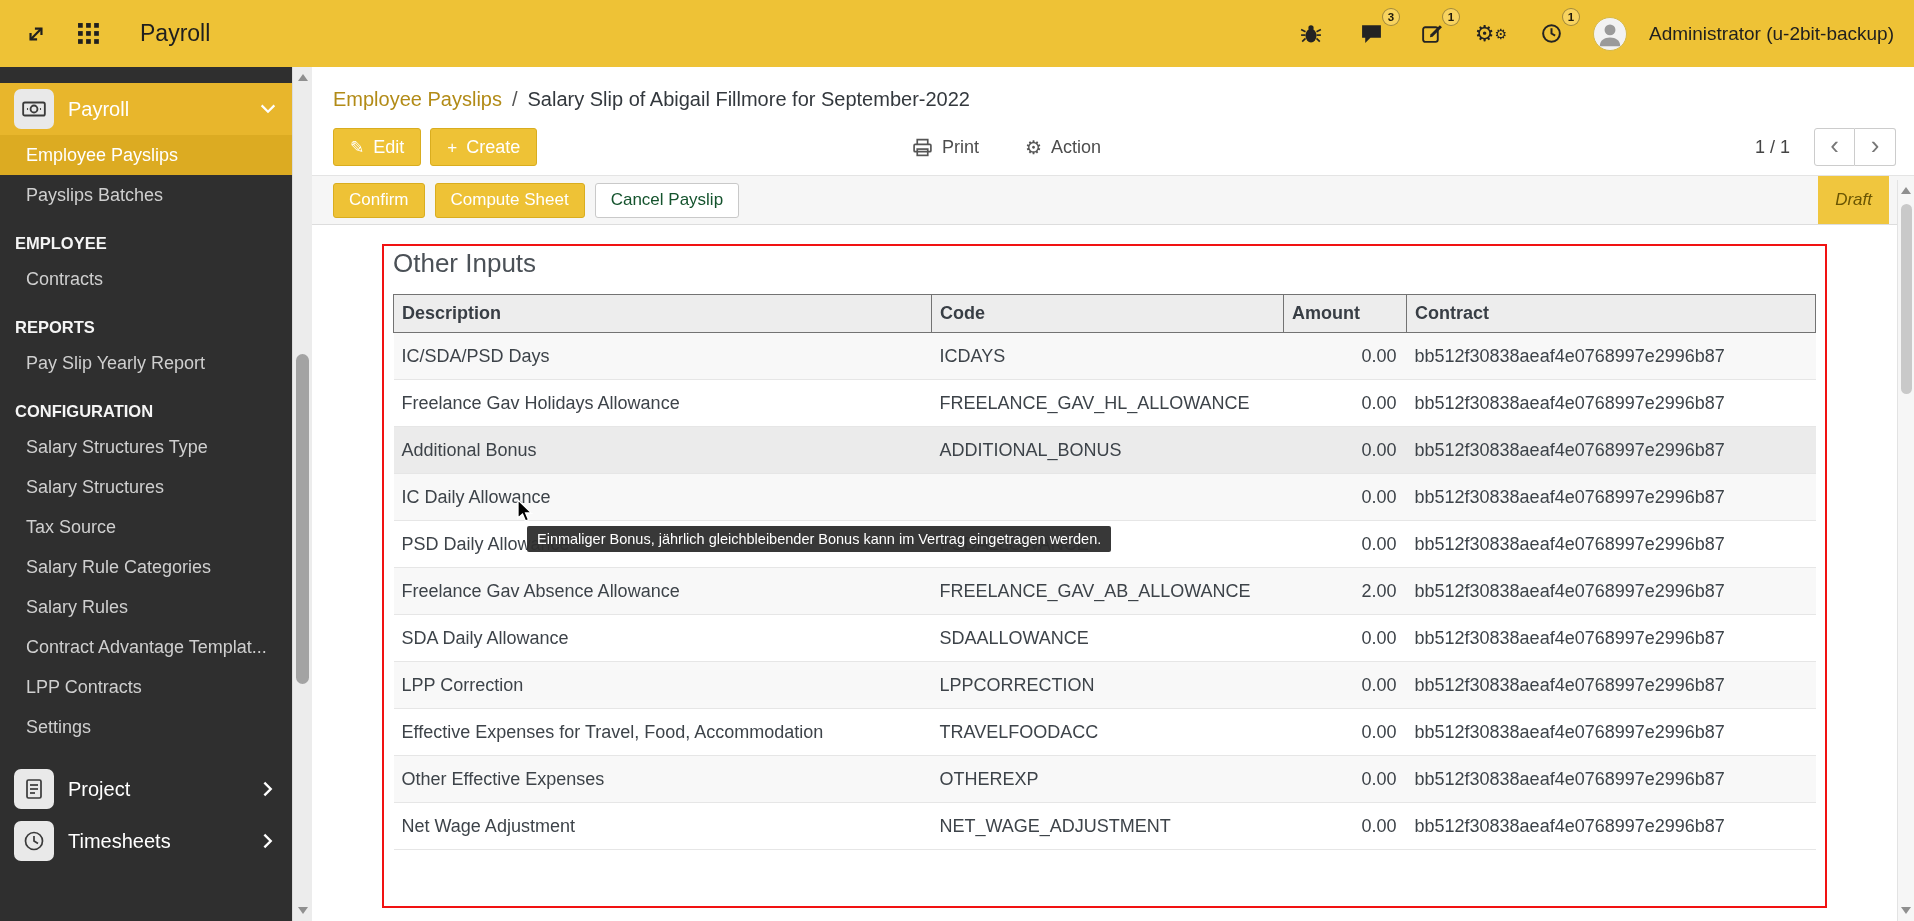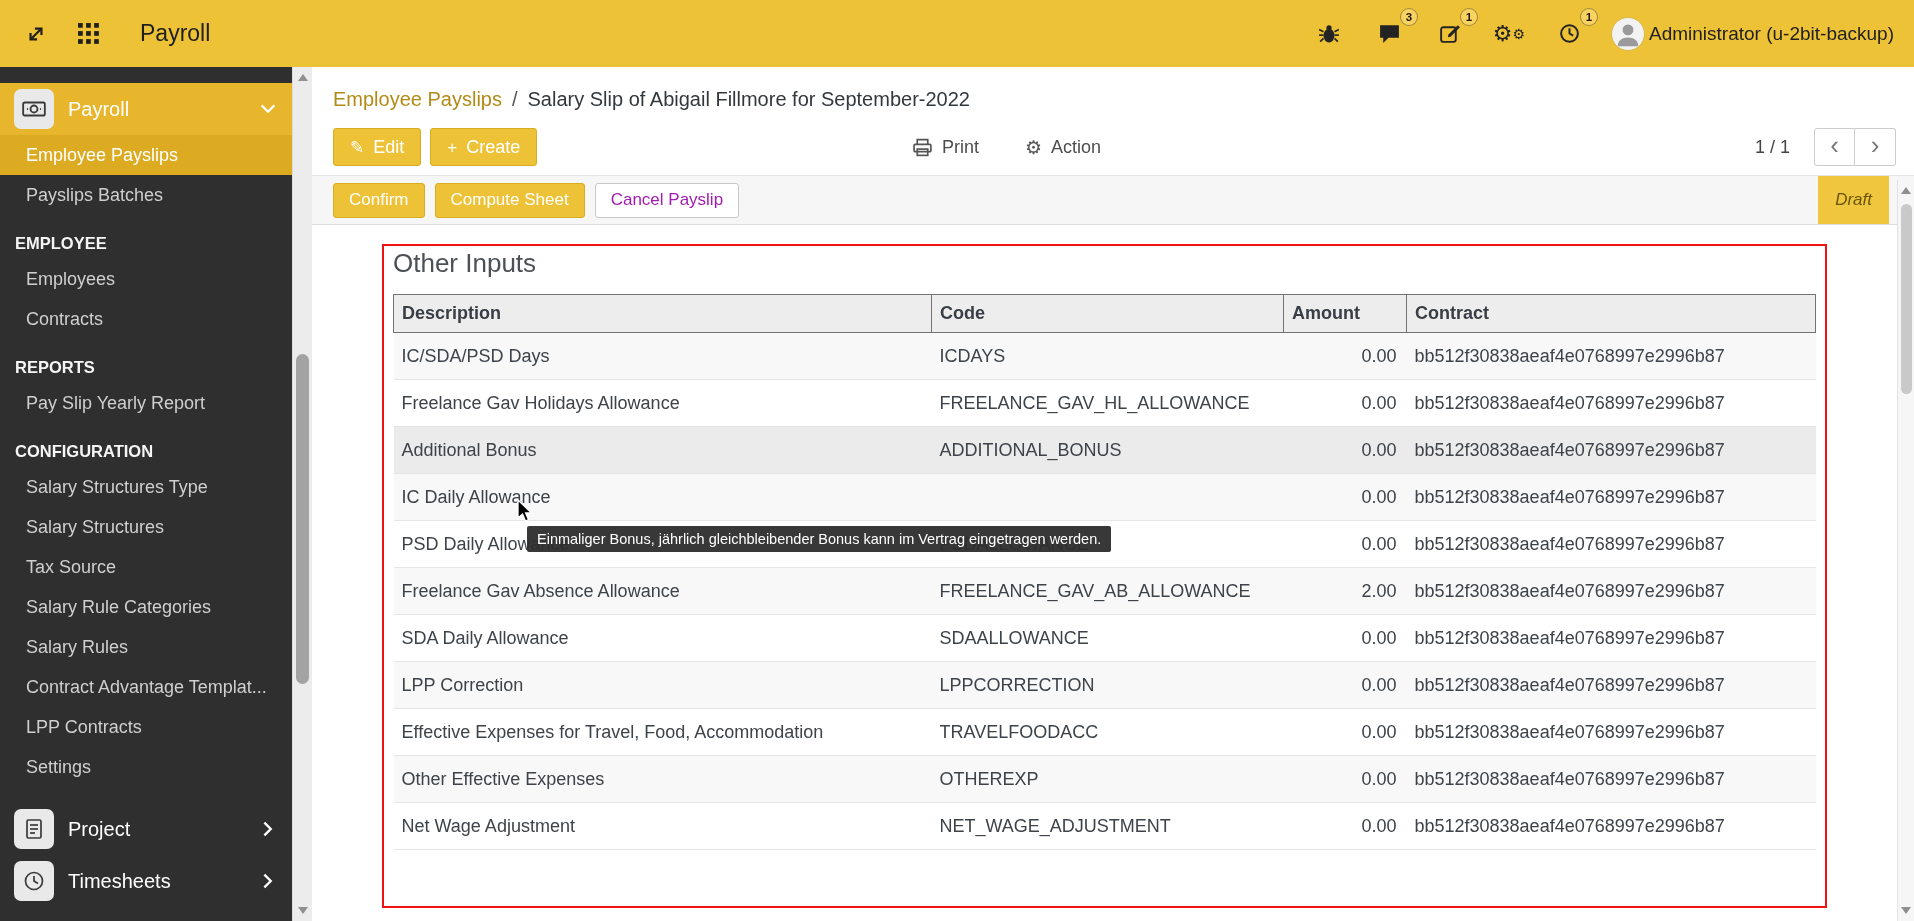--- a/index.html
+++ b/index.html
@@ -14,21 +14,21 @@
              width:36px; height:36px; cursor:pointer; flex:none; }
   .tb-title { font-size:23px; color:#1f1f1f; margin-left:34px; }
   .tb-right { margin-left:auto; display:flex; align-items:center; gap:24px; }
   .tb-badge-wrap { position:relative; }
   .badge { position:absolute; top:-8px; right:-11px; min-width:18px; height:18px;
            border-radius:10px; background:#f8d35f; border:1px solid rgba(0,0,0,.35);
            color:#20190a; font-size:11.5px; font-weight:bold; display:flex;
            align-items:center; justify-content:center; padding:0 4px; }
   .gear-glyph { font-size:22px; color:#222; line-height:1; }
   .gear-glyph .small { font-size:14px; vertical-align:top; }
-  .user { display:flex; align-items:center; gap:4px; cursor:pointer; }
+  .user { display:flex; align-items:center; gap:22px; cursor:pointer; }
   .avatar { width:34px; height:34px; border-radius:50%; background:#f2f2f2;
             border:1px solid #d7b946; display:flex; align-items:center; justify-content:center; overflow:hidden; }
   .user-name { font-size:19px; color:#1f1f1f; }
 
   
   .sidebar { position:absolute; top:67px; left:0; width:292px; height:854px;
              background:#2f2f2f; overflow:hidden; }
   .app-item { display:flex; align-items:center; height:52px; padding:0 14px;
               gap:14px; cursor:pointer; }
   .app-item.active { background:#e8b62c; }
@@ -83,21 +83,21 @@
                font-size:26px; color:#777; cursor:pointer; padding-bottom:4px; }
   .pager-btn.prev { border-radius:3px 0 0 3px; }
   .pager-btn.next { border-radius:0 3px 3px 0; border-left:none; }
 
   .status-row { height:50px; background:#f6f6f6; border-top:1px solid #e4e4e4;
                 border-bottom:1px solid #ddd; display:flex; align-items:center;
                 gap:10px; padding-left:21px; }
   .sbtn { height:35px; border-radius:3px; font-size:17px; padding:0 15px;
           display:inline-flex; align-items:center; cursor:pointer; }
   .sbtn-gold { background:#eec236; color:#fff; border:1px solid #d9ad1f; }
-  .sbtn-plain { background:#fff; color:#a21caf; border:1px solid #c9c9c9; }
+  .sbtn-plain { background:#fff; color:#14532d; border:1px solid #c9c9c9; }
   .state-badge { margin-left:auto; margin-right:25px; align-self:stretch;
                  display:flex; align-items:center; padding:0 17px;
                  background:#f0c63e; color:#6a5503; font-size:17px;font-style:italic; }
 
   .sheet { position:relative; height:696px; background:#fff; }
   .hl-box { position:absolute; left:70px; top:19px; width:1445px; height:664px;
             border:2px solid #f11212; z-index:6; pointer-events:none; }
   .sheet-inner { padding:23px 0 0 81px; }
   .section-title { font-size:26px; color:#4b5157; font-weight:500; margin-bottom:15px; }
 
@@ -212,23 +212,20 @@
     </span>
   </div>
   <div class="sub-item active">
       <span>Employee Payslips</span>
     </div>
   <div class="sub-item">
       <span>Payslips Batches</span>
     </div>
   <div class="side-header">EMPLOYEE</div>
   <div class="sub-item">
-      <span>Employees</span>
-    </div>
-  <div class="sub-item">
       <span>Contracts</span>
     </div>
   <div class="side-header">REPORTS</div>
   <div class="sub-item">
       <span>Pay Slip Yearly Report</span>
     </div>
   <div class="side-header">CONFIGURATION</div>
   <div class="sub-item">
       <span>Salary Structures Type</span>
     </div>

